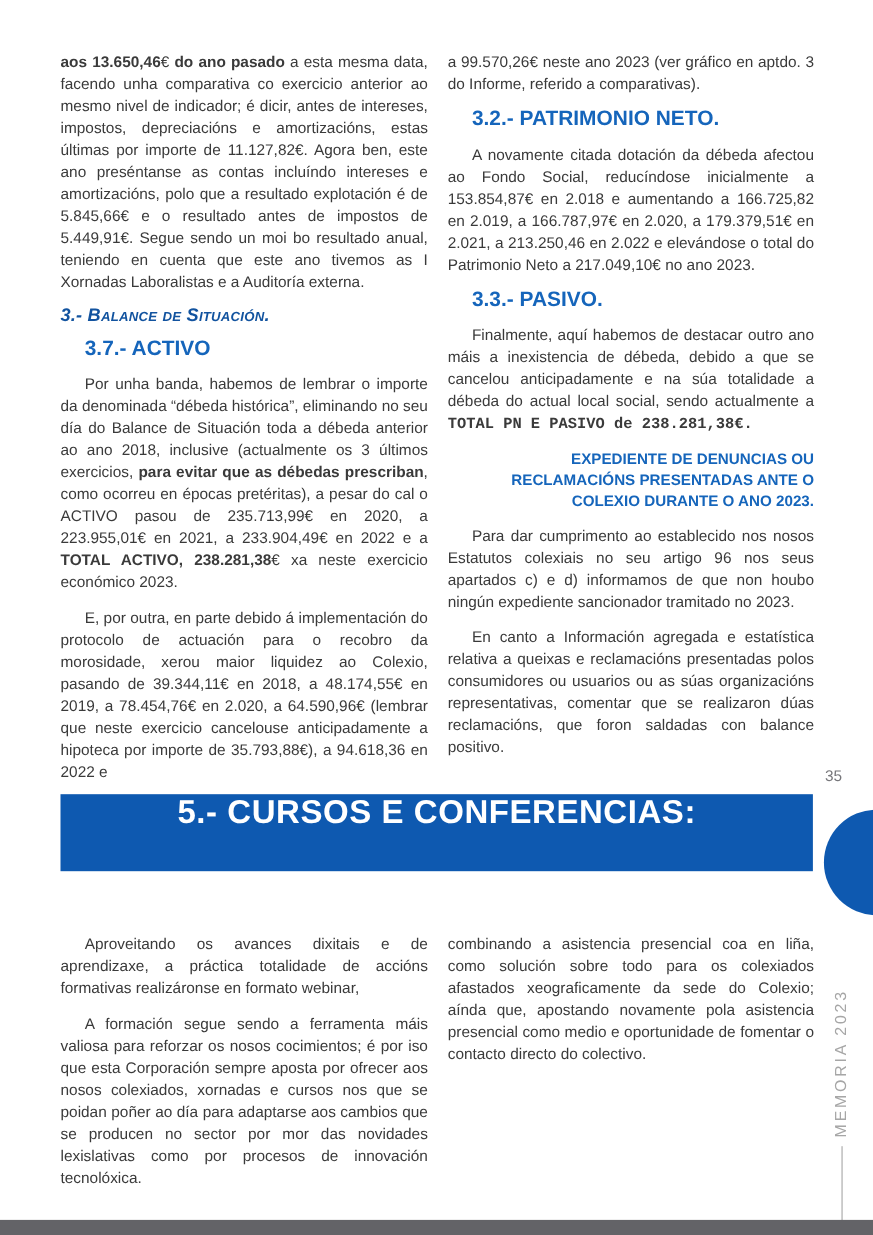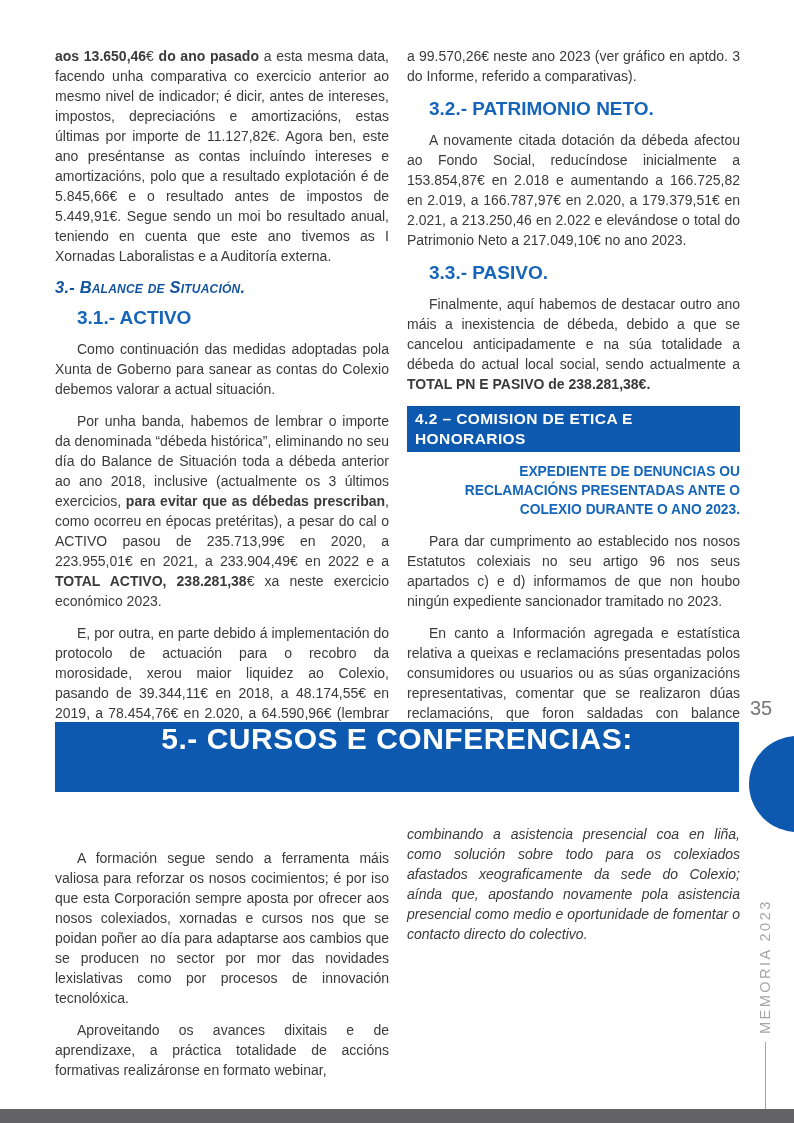--- a/index.html
+++ b/index.html
@@ -5,21 +5,21 @@
   html,body { margin:0; padding:0; background:#e8e8e8; }
   .page {
     position:relative; width:794px; height:1123px; margin:0 auto;
     background:#ffffff; overflow:hidden;
     font-family:"Liberation Sans", sans-serif; color:#3a3a3a;
   }
   .col { position:absolute; }
   .col-lt { left:55px;  top:46px;  width:334px; }
   .col-rt { left:407px; top:46px;  width:333px; }
   .col-bl { left:55px;  top:848px; width:334px; }
-  .col-br { left:407px; top:824px; width:333px;font-style:italic; }
+  .col-br { left:407px; top:848px; width:333px; }
 
   p.body {
     font-size:14px; line-height:20px; text-align:justify;
     margin:0 0 12px 0; color:#3a3a3a;
   }
   .ind { text-indent:22px; }
 
   .h-main {
     font-variant:small-caps; font-weight:700; font-size:16.5px;
     color:#12539f; letter-spacing:0.2px; margin:4px 0 10px 0;font-style:italic;
@@ -41,21 +41,21 @@
 
   .banner-5 {
     position:absolute; left:55px; top:722px; width:684px; height:70px;
     background:#0e59b0; color:#ffffff; display:flex;
     align-items:flex-start; justify-content:center;
     font-weight:700; font-size:30px; letter-spacing:0.5px;
   }
 
   .page-num {
     position:absolute; left:750px; top:697px;
-    color:#76767a; font-size:20px;
+    color:#76767a; font-size:14px;
   }
 
   .blue-circle {
     position:absolute; left:749px; top:736px; width:96px; height:96px;
     border-radius:50%; background:#0e59b0;
   }
 
   .side-label {
     position:absolute; left:757px; top:1110px;
     transform:rotate(-90deg); transform-origin:0 0;
@@ -71,48 +71,43 @@
   }
 </style>
 </head>
 <body>
 
 <div class="page">
 
   <div class="col col-lt">
     <p class="body"><span style="font-weight: 700;">aos 13.650,46</span><span>€ </span><span style="font-weight: 700;">do ano pasado</span><span> a esta mesma data, facendo unha comparativa co exercicio anterior ao mesmo nivel de indicador; é dicir, antes de intereses, impostos, depreciacións e amortizacións, estas últimas por importe de 11.127,82€. Agora ben, este ano preséntanse as contas incluíndo intereses e amortizacións, polo que a resultado explotación é de 5.845,66€ e o resultado antes de impostos de 5.449,91€. Segue sendo un moi bo resultado anual, teniendo en cuenta que este ano tivemos as I Xornadas Laboralistas e a Auditoría externa.</span></p>
     <div class="h-main">3.- Balance de Situación.</div>
-    <div class="h-sub">3.1.- ACTIVO</div>
-    <p class="body ind">Como continuación das medidas adoptadas pola Xunta de Goberno para sanear as contas do Colexio debemos valorar a actual situación.</p>
+    <div class="h-sub">3.7.- ACTIVO</div>
     <p class="body ind"><span>Por unha banda, habemos de lembrar o importe da denominada “débeda histórica”, eliminando no seu día do Balance de Situación toda a débeda anterior ao ano 2018, inclusive (actualmente os 3 últimos exercicios, </span><span style="font-weight: 700;">para evitar que as débedas prescriban</span><span>, como ocorreu en épocas pretéritas), a pesar do cal o ACTIVO pasou de 235.713,99€ en 2020, a 223.955,01€ en 2021, a 233.904,49€ en 2022 e a </span><span style="font-weight: 700;">TOTAL ACTIVO, 238.281,38</span><span>€ xa neste exercicio económico 2023.</span></p>
     <p class="body ind">E, por outra, en parte debido á implementación do protocolo de actuación para o recobro da morosidade, xerou maior liquidez ao Colexio, pasando de 39.344,11€ en 2018, a 48.174,55€ en 2019, a 78.454,76€ en 2.020, a 64.590,96€ (lembrar que neste exercicio cancelouse anticipadamente a hipoteca por importe de 35.793,88€), a 94.618,36 en 2022  e</p>
   </div>
 
   <div class="col col-rt">
     <p class="body"><span>a </span><span style="font-weight: 400;">99.570,26</span><span>€ neste ano 2023 (ver gráfico en aptdo. 3 do Informe, referido a comparativas).</span></p>
     <div class="h-sub">3.2.- PATRIMONIO NETO.</div>
     <p class="body ind">A novamente citada dotación da débeda afectou ao Fondo Social, reducíndose inicialmente a 153.854,87€ en 2.018 e aumentando a 166.725,82 en 2.019, a 166.787,97€ en 2.020, a 179.379,51€ en 2.021, a 213.250,46 en 2.022 e elevándose o total do Patrimonio Neto a 217.049,10€ no ano 2023.</p>
     <div class="h-sub">3.3.- PASIVO.</div>
-    <p class="body ind"><span>Finalmente, aquí habemos de destacar outro ano máis a inexistencia de débeda, debido a que se cancelou anticipadamente e na súa totalidade a débeda do actual local social, sendo actualmente a </span><span style="font-weight: 700;">TOTAL PN E PASIVO de 238.281,38€.</span></p>
-    <div class="banner-42">
-      <div>4.2 – COMISION DE ETICA E</div>
-      <div>HONORARIOS</div>
-    </div>
+    <p class="body ind"><span>Finalmente, aquí habemos de destacar outro ano máis a inexistencia de débeda, debido a que se cancelou anticipadamente e na súa totalidade a débeda do actual local social, sendo actualmente a </span><span style="font-weight: 700; font-family: Liberation Mono, monospace;">TOTAL PN E PASIVO de 238.281,38€.</span></p>
     <div class="subheading">EXPEDIENTE DE DENUNCIAS OU RECLAMACIÓNS PRESENTADAS ANTE O COLEXIO DURANTE O ANO 2023.</div>
     <p class="body ind">Para dar cumprimento ao establecido nos nosos Estatutos colexiais no seu artigo 96 nos seus apartados c) e d) informamos de que non houbo ningún expediente sancionador tramitado no 2023.</p>
     <p class="body ind">En canto a Información agregada e estatística relativa a queixas e reclamacións presentadas polos consumidores ou usuarios ou as súas organizacións representativas, comentar que se realizaron dúas reclamacións, que foron saldadas con balance positivo.</p>
   </div>
 
   <div class="banner-5">
     <span>5.- CURSOS E CONFERENCIAS:</span>
   </div>
 
   <div class="col col-bl">
+    <p class="body ind">Aproveitando os avances dixitais e de aprendizaxe, a práctica totalidade de accións formativas realizáronse en formato webinar,</p>
     <p class="body ind">A formación segue sendo a ferramenta máis valiosa para reforzar os nosos cocimientos; é por iso que esta Corporación sempre aposta por ofrecer aos nosos colexiados, xornadas e cursos nos que se poidan poñer ao día para adaptarse aos cambios que se producen no sector por mor das novidades lexislativas como por procesos de innovación tecnolóxica.</p>
-    <p class="body ind">Aproveitando os avances dixitais e de aprendizaxe, a práctica totalidade de accións formativas realizáronse en formato webinar,</p>
   </div>
 
   <div class="col col-br">
     <p class="body">combinando a asistencia presencial coa en liña, como solución sobre todo para os colexiados afastados xeograficamente da sede do Colexio; aínda que, apostando novamente pola asistencia presencial como medio e oportunidade de fomentar o contacto directo do colectivo.</p>
   </div>
 
   <div class="page-num">35</div>
   <div class="blue-circle"></div>
   <div class="side-label">
     <span class="side-line"></span>

